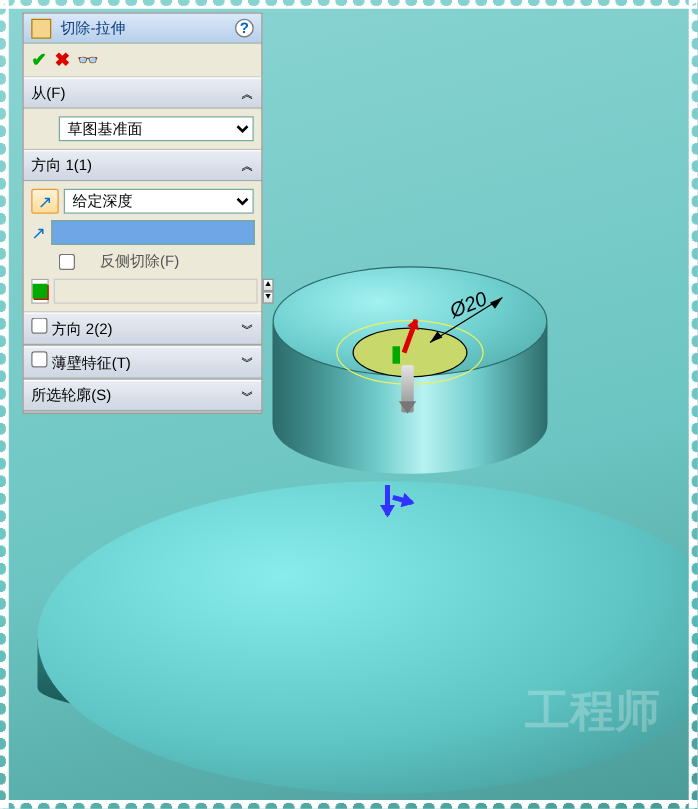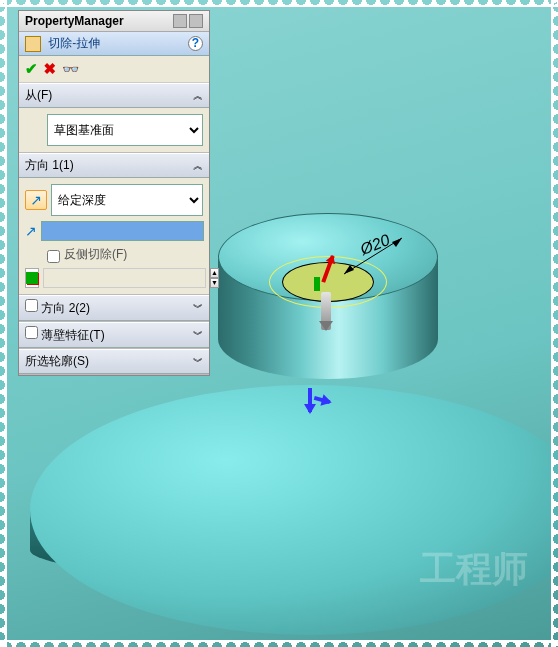--- a/index.html
+++ b/index.html
@@ -36,30 +36,30 @@
 .feat-bar .help{width:15px;height:15px;border-radius:50%;background:#fff;border:1px solid #777;text-align:center;line-height:13px;color:#06c;font-weight:bold}
 .conf-bar{padding:4px 6px;display:flex;gap:6px;align-items:center;border-bottom:1px solid #ccc;background:#ece9d8}
 .ok{color:#0a0;font-size:15px;font-weight:bold}
 .cancel{color:#d00;font-size:15px;font-weight:bold}
 .glasses{color:#a05000;font-size:14px}
 .grp{border-bottom:1px solid #bbb}
 .grp-h{background:linear-gradient(180deg,#e8ecf4 0%,#cfd6e2 100%);padding:3px 6px;display:flex;justify-content:space-between;align-items:center;cursor:pointer;border-top:1px solid #fff;border-bottom:1px solid #9aa}
 .grp-h .chev{font-size:10px}
 .grp-body{padding:6px 6px;background:#ece9d8;display:flex;flex-direction:column;gap:5px}
 .row{display:flex;align-items:center;gap:4px}
-select{flex:1;height:32px;border:1px solid #7a9;background:#fff;font-size:12px;padding:0 2px}
+select{flex:1;height:20px;border:1px solid #7a9;background:#fff;font-size:12px;padding:0 2px}
 select.wide{width:136px}
 .icobtn{width:22px;height:20px;border:1px solid #aaa;background:linear-gradient(180deg,#fbfbfb,#e0e0e0);display:flex;align-items:center;justify-content:center;font-size:11px;border-radius:2px}
 .icobtn.active{border:1px solid #ec9a2e;background:linear-gradient(180deg,#fff2d9,#fedc97)}
 .blue-arrow{color:#07c;font-size:14px}
 .txtbox{flex:1;height:20px;border:1px solid #7a9;background:#6ea6e6;padding:0 3px;color:#fff}
 .txtbox.white{background:#fff;color:#000}
 .spin{width:14px;height:20px;display:flex;flex-direction:column}
 .spin div{flex:1;border:1px solid #999;background:linear-gradient(180deg,#fff,#ddd);font-size:7px;text-align:center;line-height:8px}
-.chk{display:flex;align-items:flex-end;gap:4px;color:#555;padding-left:22px}
+.chk{display:flex;align-items:center;gap:20px;color:#555;padding-left:22px}
 .chk input{width:13px;height:13px}
 .chk.dis{color:#9a9a9a}
 .colorbox{width:22px;height:20px;border:1px solid #aaa;background:#fff;display:flex;align-items:center;justify-content:center}
 .colorbox span{width:12px;height:12px;background:#0a0;display:block;box-shadow:1px 1px 0 #d00}
 .dim-ico{font-size:10px;color:#444}
 .stamp{position:absolute;inset:0;pointer-events:none;z-index:200}
 
 .stamp-edge{position:absolute;background-repeat:repeat}
 .stamp-t,.stamp-b{left:0;right:0;height:14px;background-image:radial-gradient(circle at 7px 7px,transparent 5px,#fff 5px);background-size:14px 14px}
 .stamp-t{top:-7px}.stamp-b{bottom:-7px}
@@ -87,27 +87,20 @@
 <div class="triad-red"></div>
 <div class="triad-grn"></div>
 <div class="triad-down"></div>
 <div class="axis">
   <div class="axis-b"></div>
     <div class="axis-r"></div>
 </div>
 <div class="wm">工程师</div>
 
 <div class="panel">
-  <div class="pm-titlebar">
-    <b>PropertyManager</b>
-    <span class="pm-ico">
-      <span></span>
-      <span></span>
-    </span>
-  </div>
 
   <div class="feat-bar">
     <span>
       <span class="fico"></span>
       <b>切除-拉伸</b>
     </span>
     <span class="help">?</span>
   </div>
 
   <div class="conf-bar">

